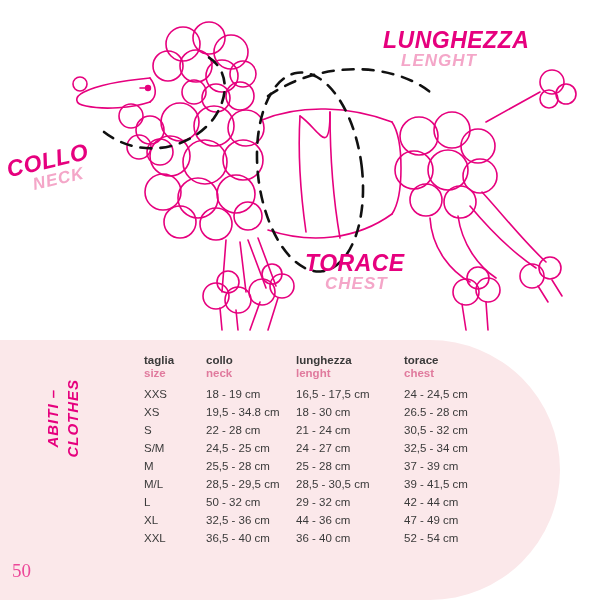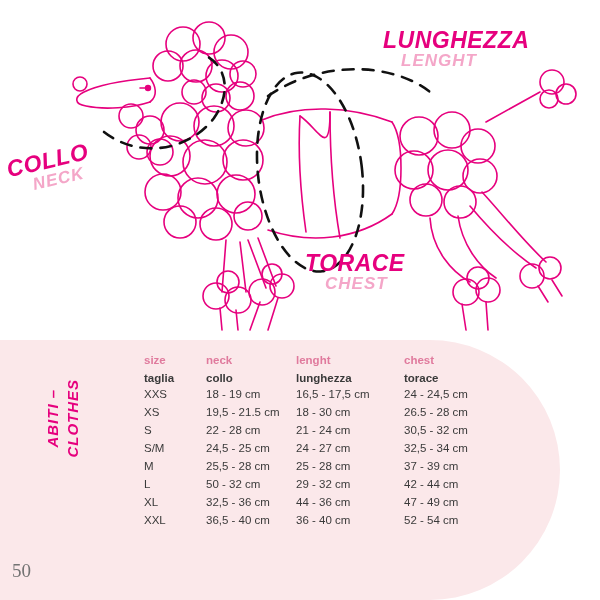--- a/index.html
+++ b/index.html
@@ -142,21 +142,21 @@
   col.c0 { width: 62px; }
   col.c1 { width: 90px; }
   col.c2 { width: 108px; }
   col.c3 { width: 110px; }
 
   .page-number {
     position: absolute;
     left: 12px;
     top: 560px;
     font-size: 19px;
-    color: #737373;
+    color: #ec4899;
     font-family: "Liberation Serif", serif;
   }
 </style>
 </head>
 <body>
 
 <div class="page">
 
   <div class="illustration">
     <svg width="600" height="340" viewBox="0 0 600 340" xmlns="http://www.w3.org/2000/svg">
@@ -290,42 +290,42 @@
 
     <table>
       <colgroup>
         <col class="c0">
           <col class="c1">
           <col class="c2">
           <col class="c3">
       </colgroup>
       <thead>
         <tr>
+          <th class="hdr-it">taglia</th>
+          <th class="hdr-it">collo</th>
+          <th class="hdr-it">lunghezza</th>
+          <th class="hdr-it">torace</th>
+        </tr>
+        <tr>
           <th class="hdr-en">size</th>
           <th class="hdr-en">neck</th>
           <th class="hdr-en">lenght</th>
           <th class="hdr-en">chest</th>
         </tr>
-        <tr>
-          <th class="hdr-it">taglia</th>
-          <th class="hdr-it">collo</th>
-          <th class="hdr-it">lunghezza</th>
-          <th class="hdr-it">torace</th>
-        </tr>
       </thead>
       <tbody>
         <tr>
           <td>XXS</td>
           <td>18 - 19 cm</td>
           <td>16,5 - 17,5 cm</td>
           <td>24 - 24,5 cm</td>
         </tr>
         <tr>
           <td>XS</td>
-          <td>19,5 - 21.5 cm</td>
+          <td>19,5 - 34.8 cm</td>
           <td>18 - 30 cm</td>
           <td>26.5 - 28 cm</td>
         </tr>
         <tr>
           <td>S</td>
           <td>22 - 28 cm</td>
           <td>21 - 24 cm</td>
           <td>30,5 - 32 cm</td>
         </tr>
         <tr>
@@ -334,20 +334,26 @@
           <td>24 - 27 cm</td>
           <td>32,5 - 34 cm</td>
         </tr>
         <tr>
           <td>M</td>
           <td>25,5 - 28 cm</td>
           <td>25 - 28 cm</td>
           <td>37 - 39 cm</td>
         </tr>
         <tr>
+          <td>M/L</td>
+          <td>28,5 - 29,5 cm</td>
+          <td>28,5 - 30,5 cm</td>
+          <td>39 - 41,5 cm</td>
+        </tr>
+        <tr>
           <td>L</td>
           <td>50 - 32 cm</td>
           <td>29 - 32 cm</td>
           <td>42 - 44 cm</td>
         </tr>
         <tr>
           <td>XL</td>
           <td>32,5 - 36 cm</td>
           <td>44 - 36 cm</td>
           <td>47 - 49 cm</td>

